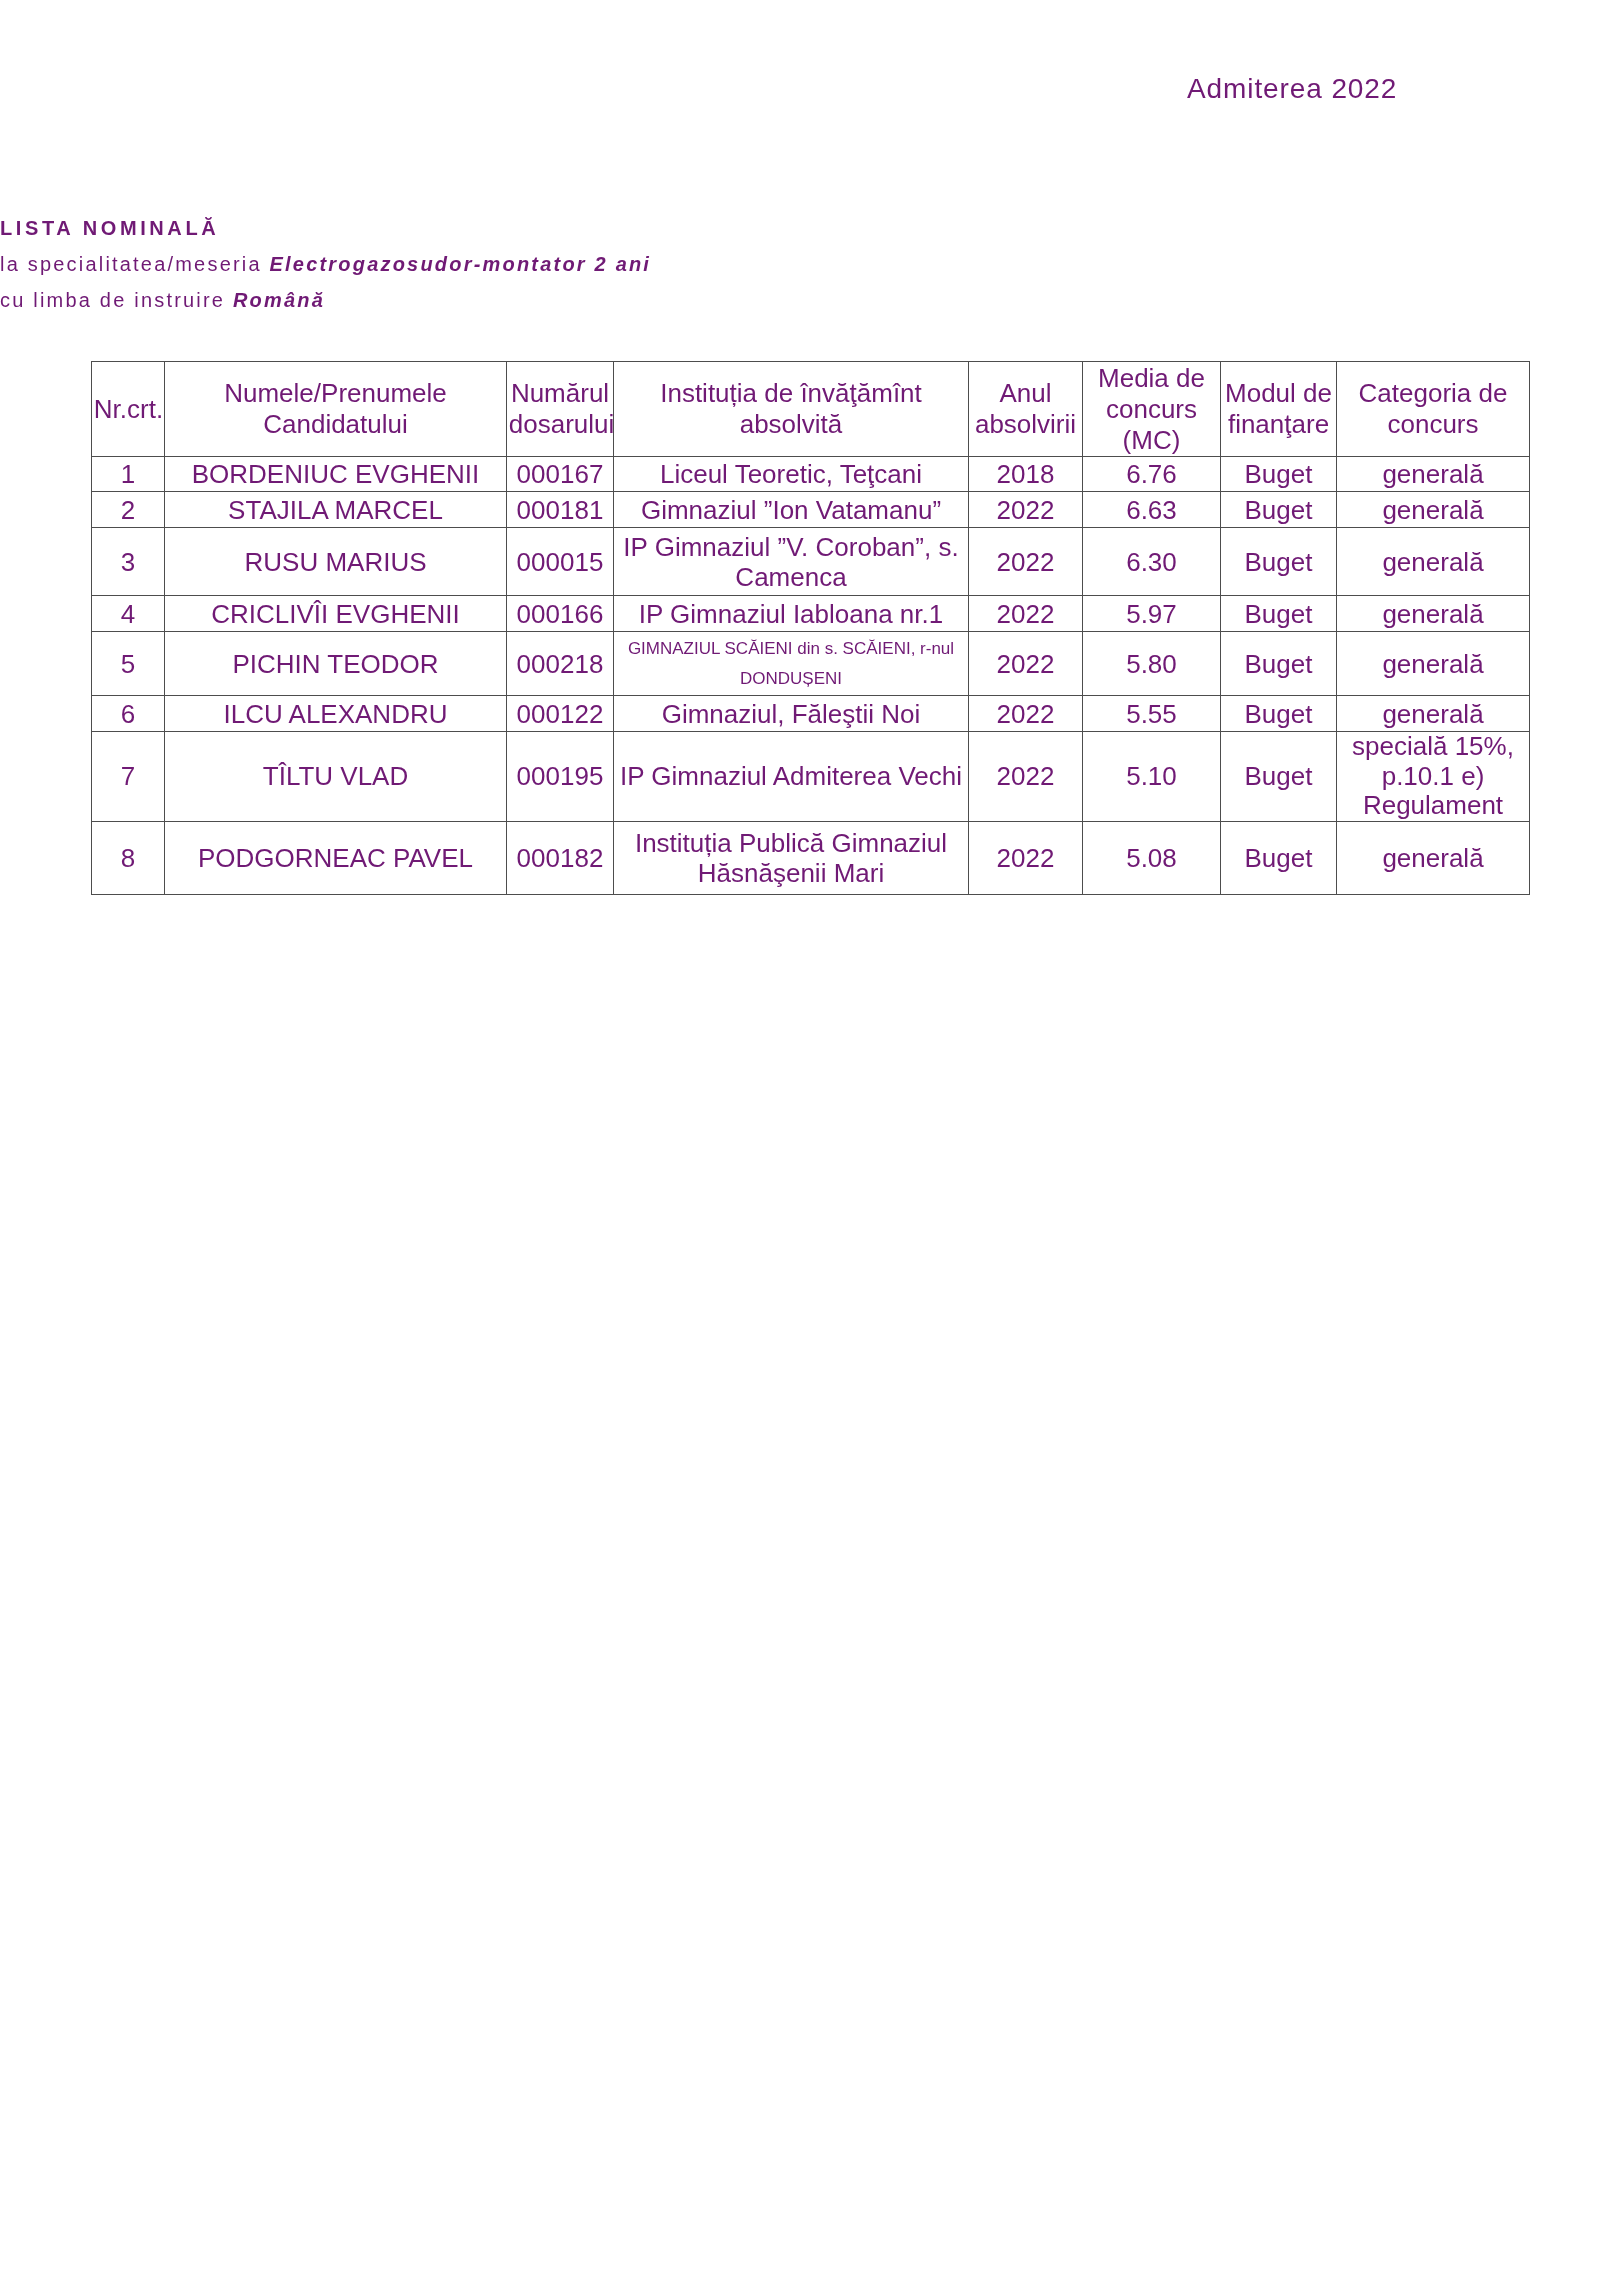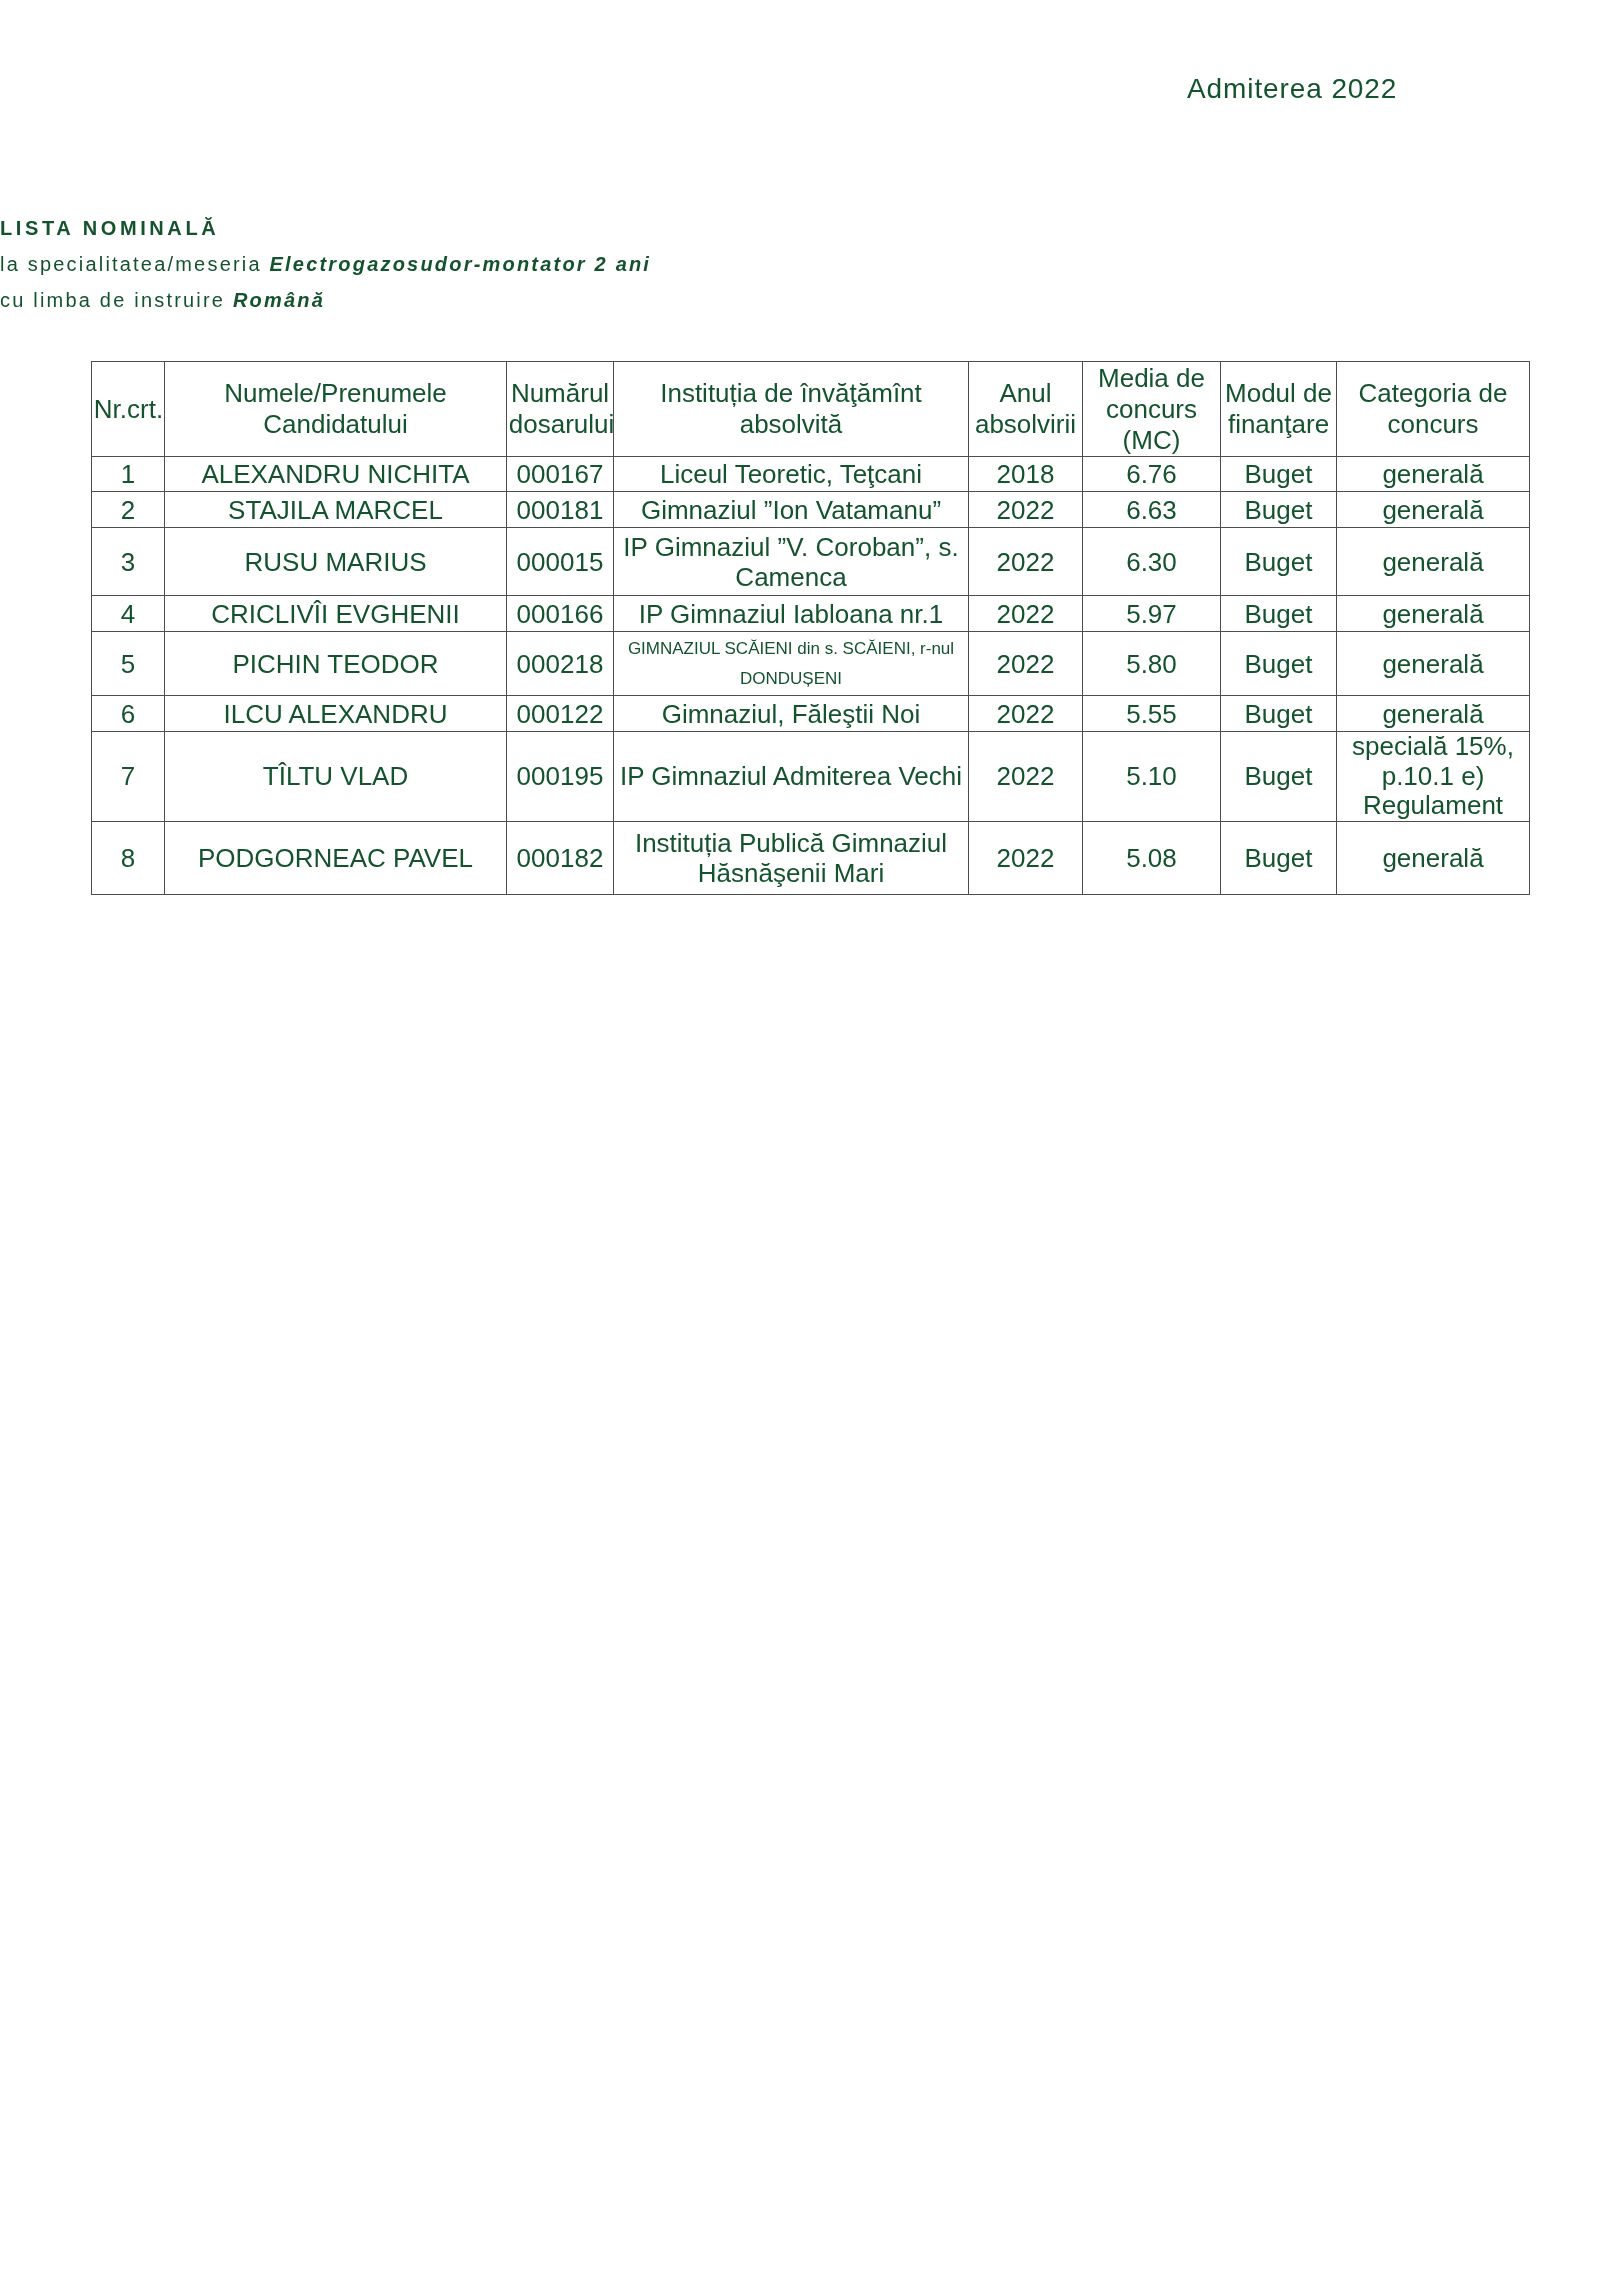--- a/index.html
+++ b/index.html
@@ -2,21 +2,21 @@
 <html style="font-size:14.3px"><head>
 <meta charset="utf-8">
 <style>
   html, body { margin: 0; padding: 0; background: #888; }
   .page {
     position: relative;
     width: 1620px;
     height: 2293px;
     background: #ffffff;
     font-family: "Liberation Sans", sans-serif;
-    color: #14532d;
+    color: #701a75;
     overflow: hidden;
   }
   .admission {
     position: absolute;
     left: 1187px;
     top: 73px;
     font-size: 28px;
     letter-spacing: 0.9px;
     white-space: nowrap;
   }
@@ -103,21 +103,21 @@
         <th>Instituția de învăţămînt absolvită</th>
         <th>Anul absolvirii</th>
         <th>Media de concurs (MC)</th>
         <th>Modul de finanţare</th>
         <th>Categoria de concurs</th>
       </tr>
     </thead>
     <tbody>
       <tr class="h39">
         <td>1</td>
-        <td class="c-left">ALEXANDRU NICHITA</td>
+        <td class="c-left">BORDENIUC EVGHENII</td>
         <td>000167</td>
         <td class="c-left">Liceul Teoretic, Teţcani</td>
         <td>2018</td>
         <td>6.76</td>
         <td>Buget</td>
         <td>generală</td>
       </tr>
       <tr class="h40">
         <td>2</td>
         <td class="c-left">STAJILA MARCEL</td>

